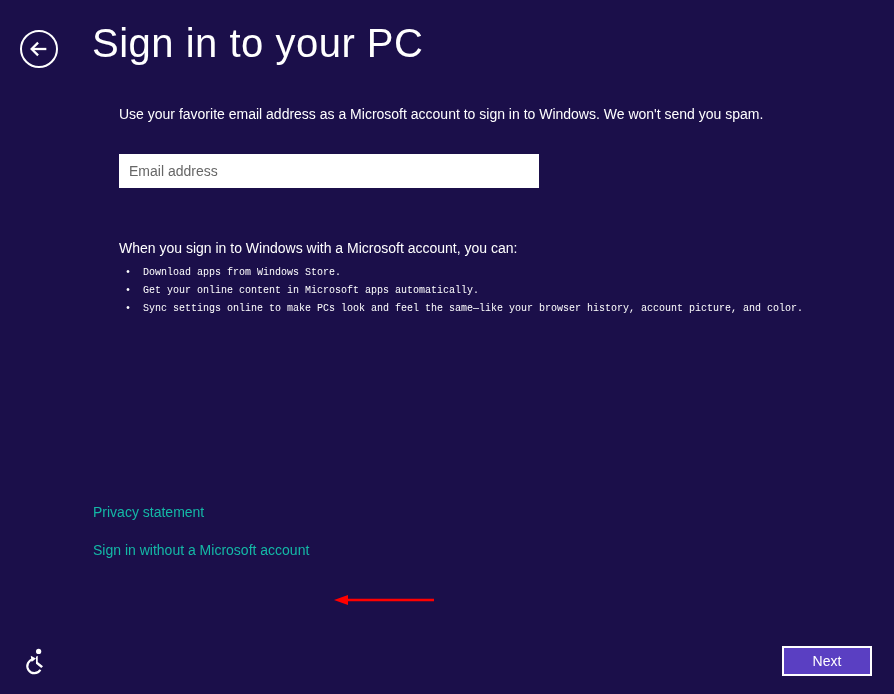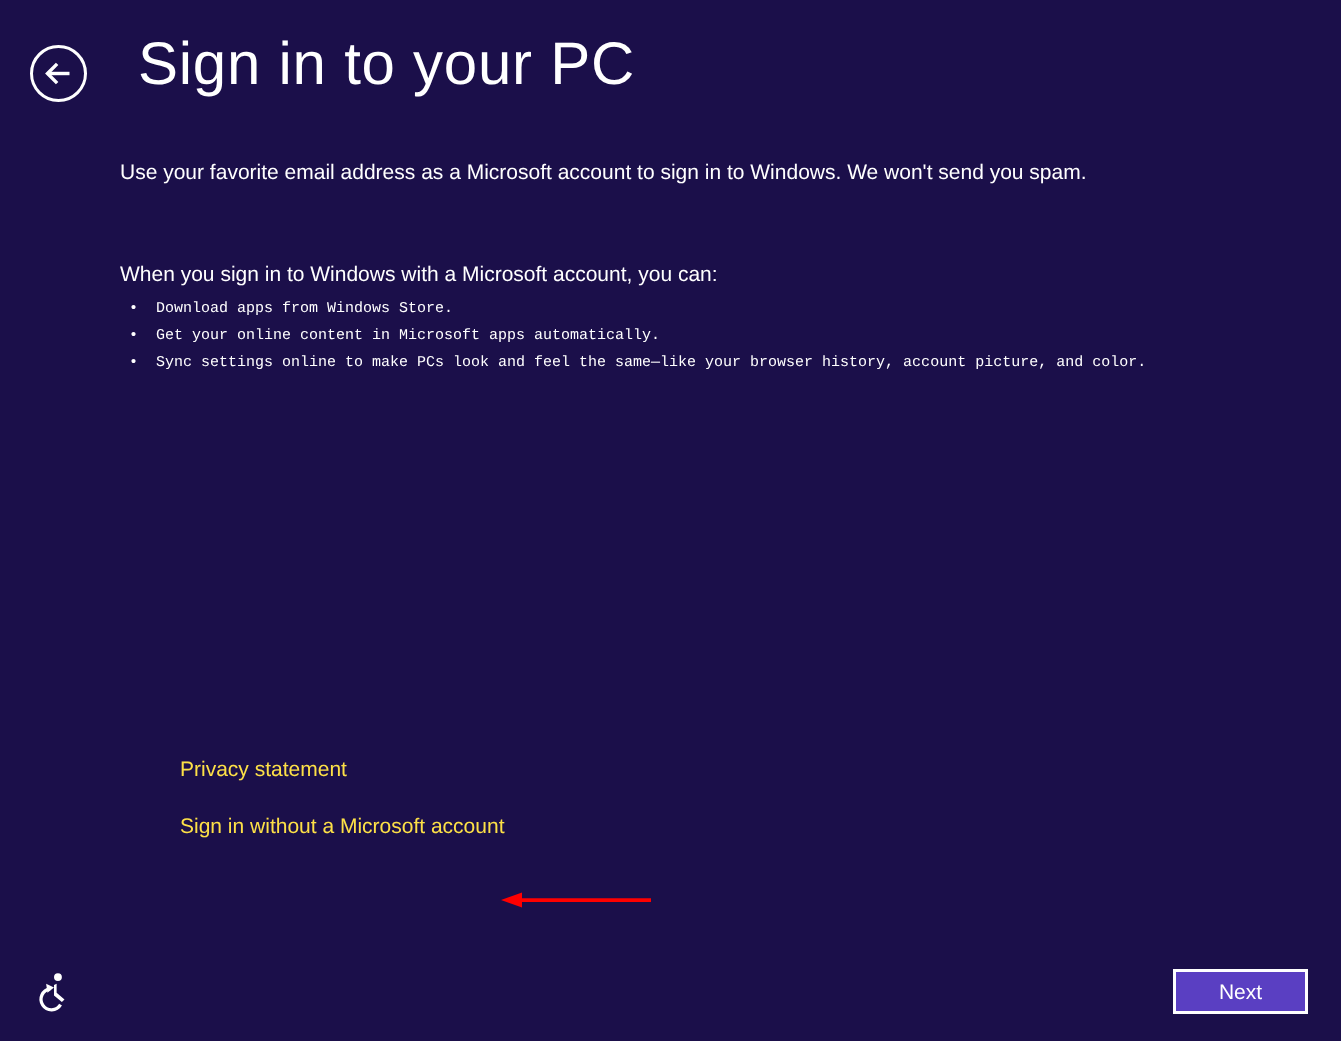--- a/index.html
+++ b/index.html
@@ -43,21 +43,21 @@
       height: 22px;
     }
     
     .title {
       font-size: 40px;
       font-weight: 300;
       letter-spacing: 0.5px;
     }
     
     .content {
-      padding-left: 80px;
+      padding-left: 119px;
       padding-right: 40px;
       padding-top: 38px;
     }
     
     .description {
       font-size: 14px;
       font-weight: 400;
       margin-bottom: 32px;
     }
     
@@ -104,26 +104,25 @@
     }
     
     .links {
       position: absolute;
       left: 93px;
       top: 504px;
     }
     
     .link {
       display: block;
-      color: #fde047;
+      color: #14b8a6;
       font-size: 14px;
       text-decoration: none;
       cursor: pointer;
       margin-bottom: 22px;
-      margin-left: 27px;
     }
     
     .annotation-arrow {
       position: absolute;
       left: 334px;
       top: 594px;
       pointer-events: none;
     }
     
     .footer {
@@ -166,20 +165,21 @@
       <line x1="20" y1="12" x2="4" y2="12"></line>
       <polyline points="11 5 4 12 11 19"></polyline>
     </svg>
   </div>
   <h1 class="title">Sign in to your PC</h1>
 </div>
 
 <div class="content">
   <p class="description">Use your favorite email address as a Microsoft account to sign in to Windows. We won't send you spam.</p>
   
+  <input type="text" class="email-input" placeholder="Email address" style="">
   
   <p class="benefits-intro">When you sign in to Windows with a Microsoft account, you can:</p>
   
   <ul class="benefits-list">
     <li>Download apps from Windows Store.</li>
     <li>Get your online content in Microsoft apps automatically.</li>
     <li>Sync settings online to make PCs look and feel the same—like your browser history, account picture, and color.</li>
   </ul>
 </div>
 

